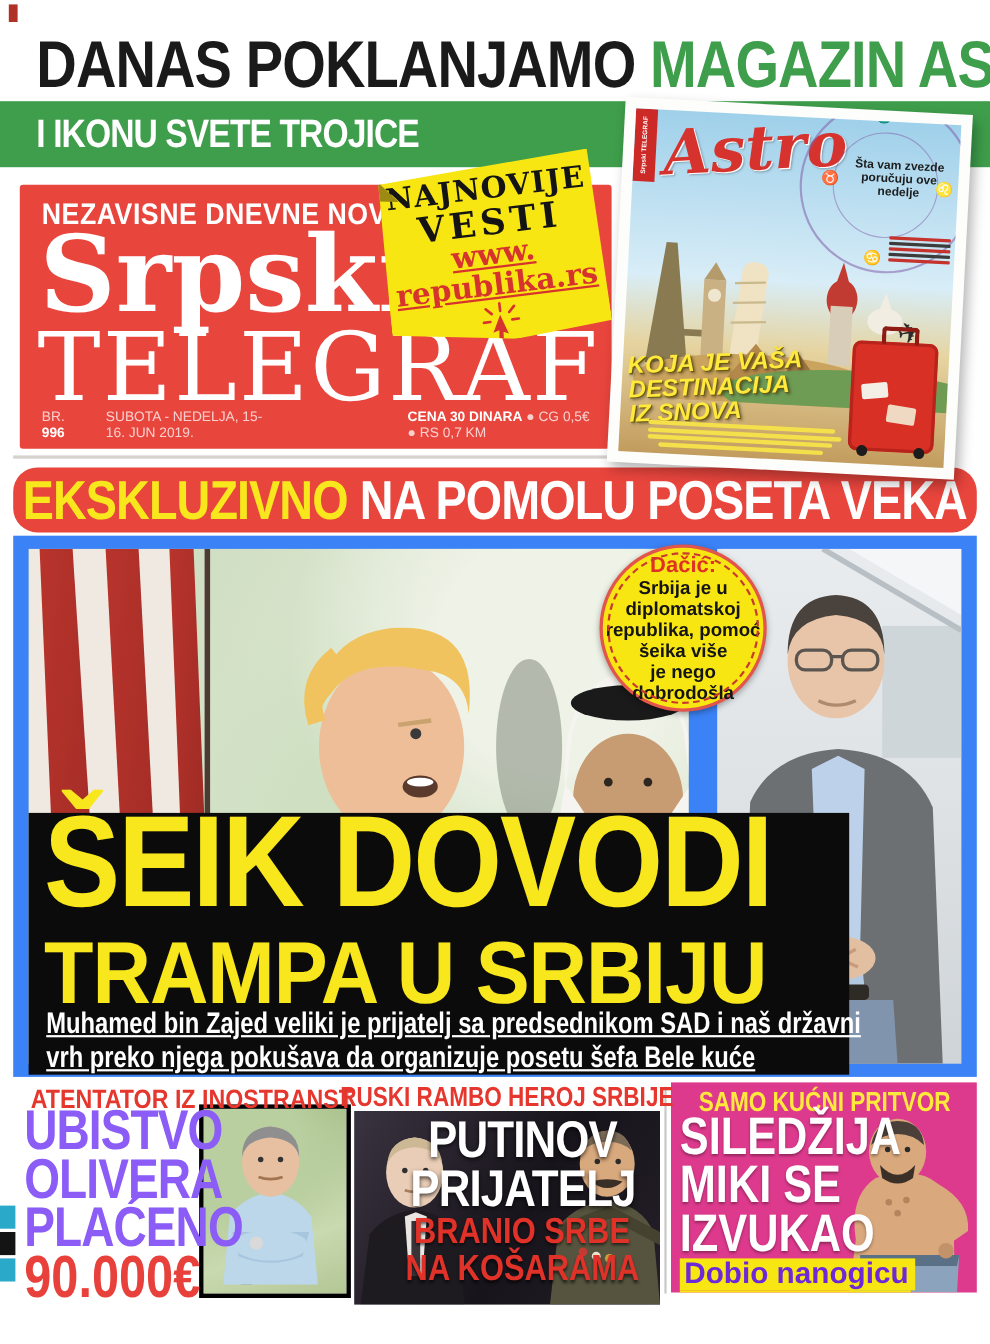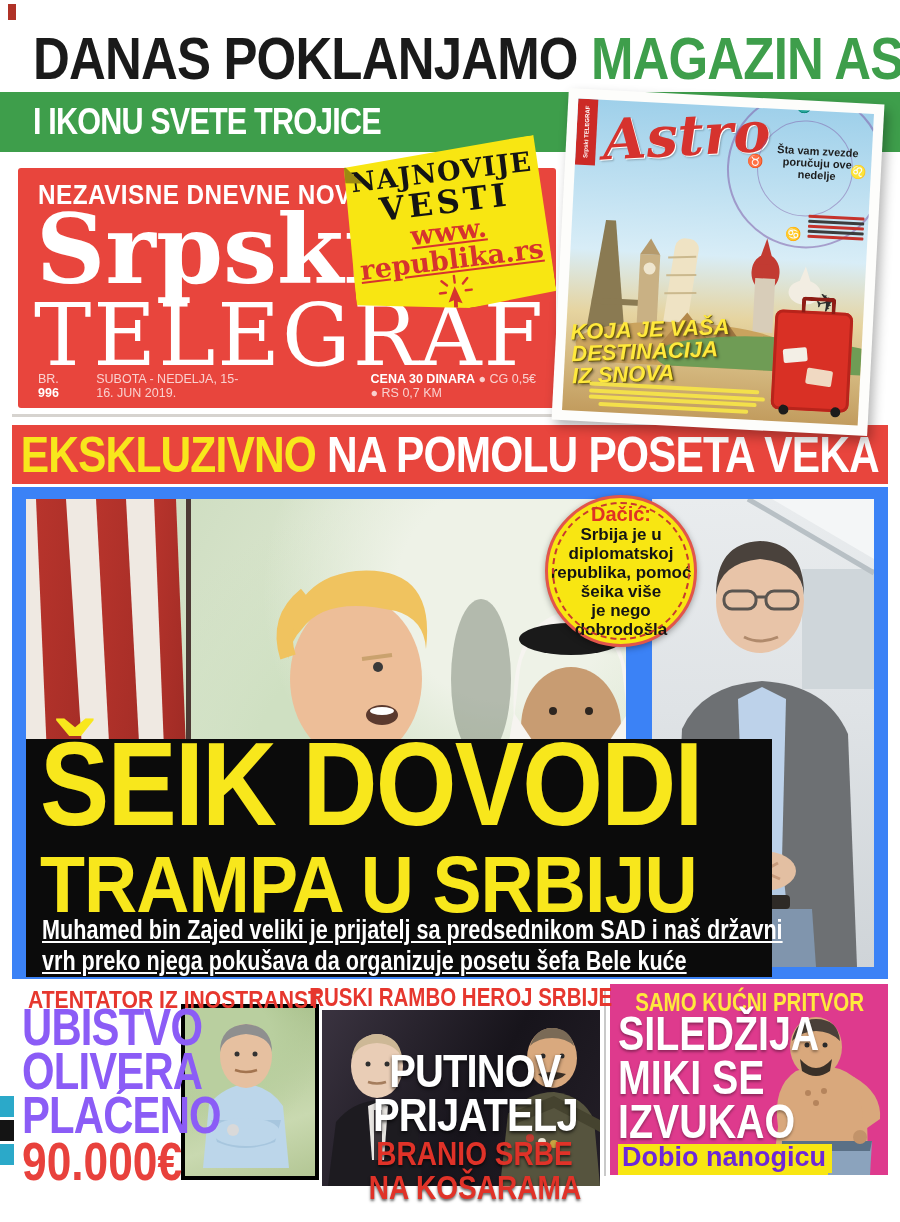--- a/index.html
+++ b/index.html
@@ -64,21 +64,21 @@
   .case .w1{left:8px;}
   .mag-foot{position:absolute;left:26px;bottom:4px;width:176px;}
   .mag-foot i{display:block;height:4px;background:#f3e04b;border-radius:2px;margin:2.5px 0;}
   .mag-redtxt{position:absolute;right:4px;top:102px;width:56px;}
   .mag-redtxt i{display:block;height:3px;margin:2px 0;background:#c5332c;border-radius:1px;}
   .mag-redtxt i:nth-child(2n){background:#3c3c3c;}
 
   .rule{left:12px;top:414px;width:546px;height:3px;background:#d6d3cf;}
 
   
-  .banner{left:12px;top:425px;width:876px;height:59px;background:#e8453d;display:flex;align-items:center;justify-content:center;}
+  .banner{left:12px;top:425px;width:876px;height:59px;background:#e8453d;display:flex;align-items:center;justify-content:center;border-radius:22px;}
   .banner .t{font-weight:bold;font-size:50px;color:#fff;letter-spacing:-1px;}
   .banner .y{color:#f8e71c;}
 
   
   .photo-block{left:12px;top:487px;width:876px;height:492px;background:#3b82f6;}
   .ph-left{position:absolute;left:14px;top:12px;width:600px;height:468px;overflow:hidden;
            background:radial-gradient(circle at 80% 20%,#eef2e7 0 18%,transparent 40%),
                       radial-gradient(circle at 60% 60%,#cfe0c2 0 30%,transparent 60%),
                       linear-gradient(120deg,#c6d8b8,#e4ecd9 60%,#d7e3cd);}
   .ph-right{position:absolute;left:640px;top:12px;width:222px;height:468px;overflow:hidden;
@@ -103,21 +103,21 @@
   .s1-photo{left:181px;top:1004px;width:130px;height:168px;border:4px solid #000;z-index:2;overflow:hidden;
             background:radial-gradient(circle at 30% 20%,#b9cf9f 0 30%,transparent 60%),linear-gradient(160deg,#9db87f,#c9d9b0 70%,#b3c694);}
   .ebars{left:0;top:1096px;width:14px;z-index:1;}
   .ebars i{display:block;width:14px;height:21px;margin-bottom:3px;background:#2ba9c9;}
   .ebars i.k{background:#141414;}
   .vdiv{background:#c9c9c9;width:2px;z-index:1;}
 
   .kick2{left:322px;top:984px;width:278px;height:26px;background:#fff;display:flex;align-items:center;justify-content:center;z-index:3;}
   .kick2 span{color:#e6372e;font-weight:bold;font-size:25px;}
   .s2-photo{left:322px;top:1010px;width:278px;height:176px;overflow:hidden;background:linear-gradient(120deg,#3a3340,#17141b 55%,#241f28);}
-  .s2-txt{left:322px;top:1014px;width:306px;text-align:center;z-index:4;margin-top:35px;}
+  .s2-txt{left:322px;top:1014px;width:306px;text-align:center;z-index:4;}
   .s2-w{color:#fff;font-weight:bold;font-size:47px;line-height:44px;letter-spacing:-1px;text-shadow:0 2px 4px rgba(0,0,0,.7);}
   .s2-r{color:#e03228;font-weight:bold;font-size:33px;line-height:34px;text-shadow:0 2px 3px rgba(0,0,0,.6);}
 
   .s3-panel{left:610px;top:984px;width:278px;height:191px;background:#de3a8d;overflow:hidden;}
   .kick3{position:absolute;left:0;top:4px;width:100%;text-align:center;color:#ffe93c;font-weight:bold;font-size:25px;}
   .s3-lines{position:absolute;left:8px;top:28px;color:#fff;font-weight:bold;font-size:48px;line-height:44px;z-index:3;text-shadow:0 2px 3px rgba(0,0,0,.35);}
   .s3-sub{position:absolute;left:8px;top:160px;z-index:4;}
   .s3-sub span{display:block;background:#f8e612;color:#6d28d9;font-weight:bold;font-size:27px;line-height:27px;padding:0 6px 2px 4px;width:max-content;}
   .s3-man{position:absolute;right:-4px;bottom:0;z-index:2;}
 </style>

